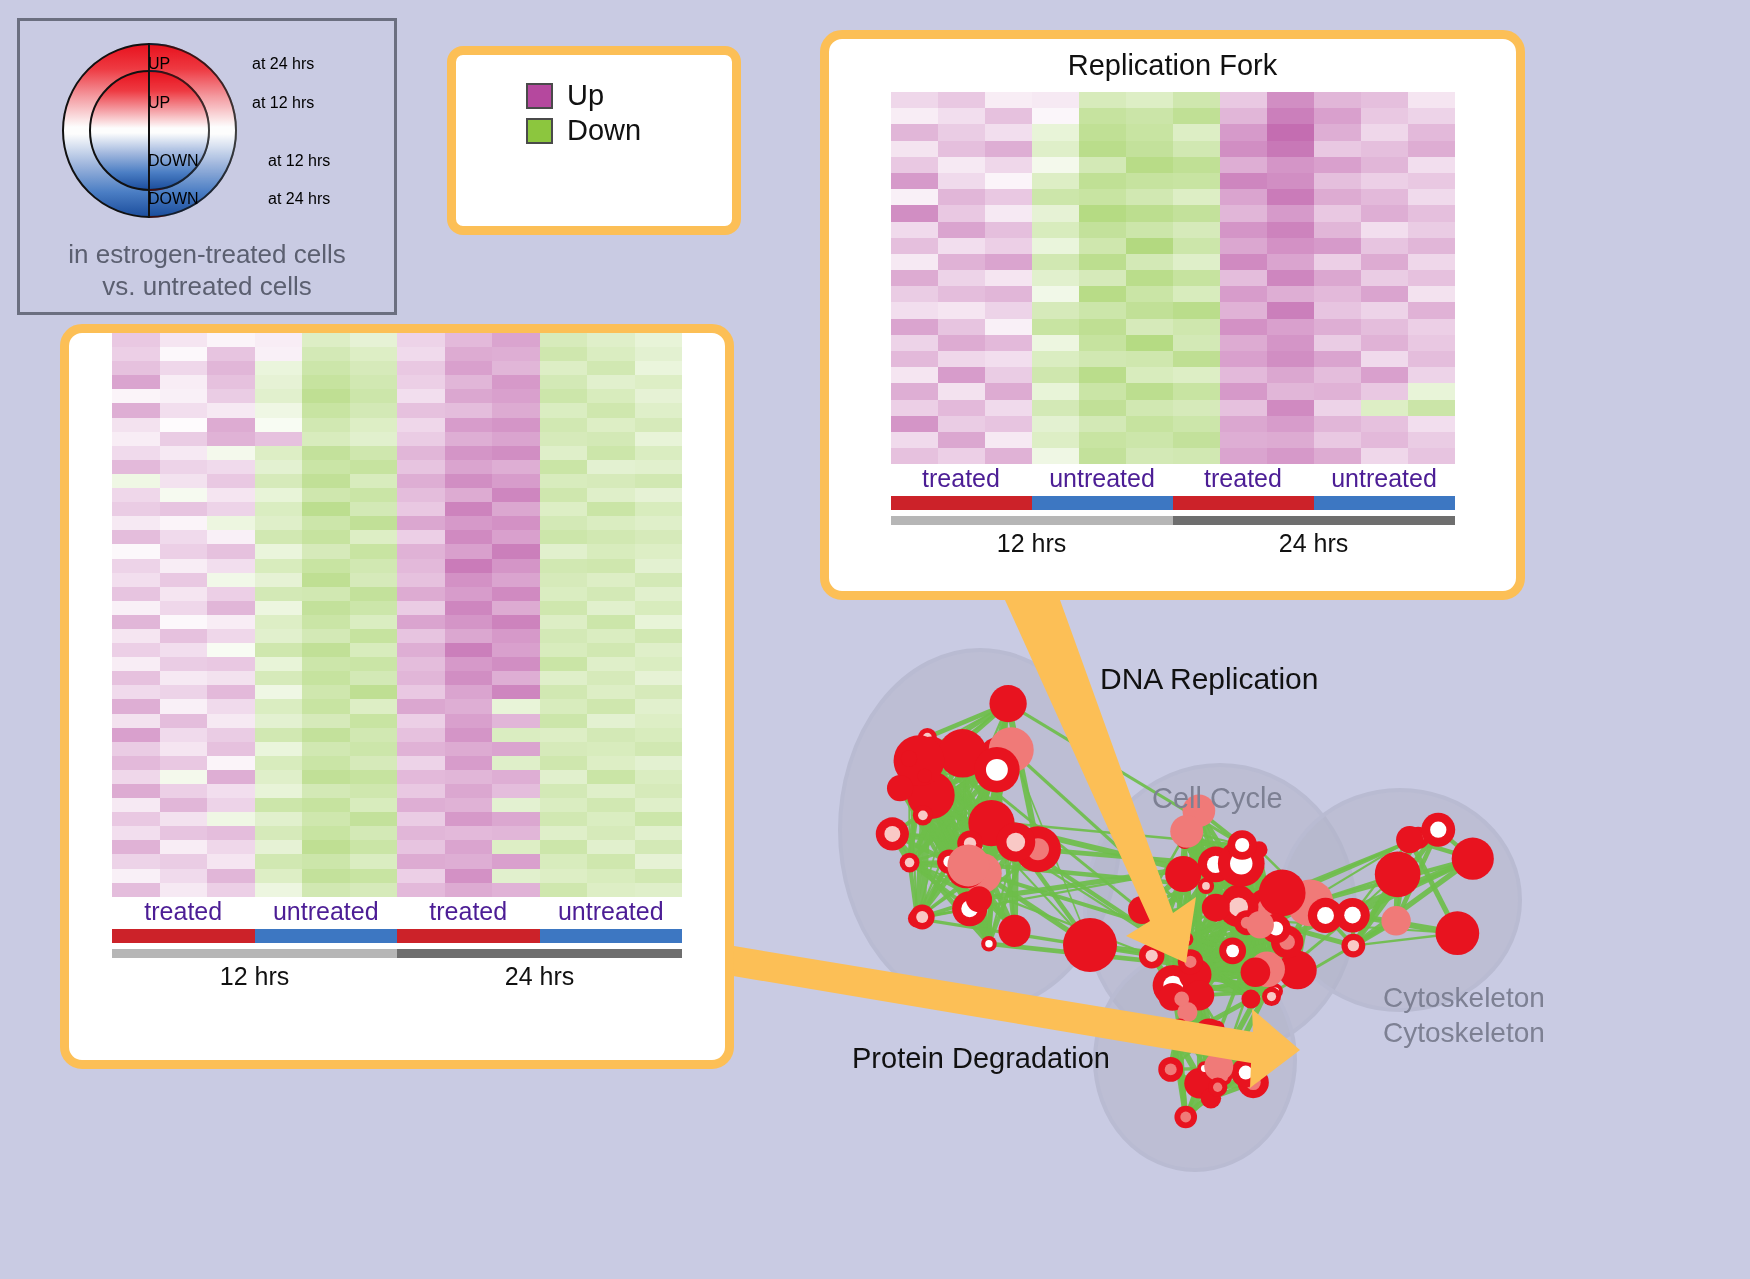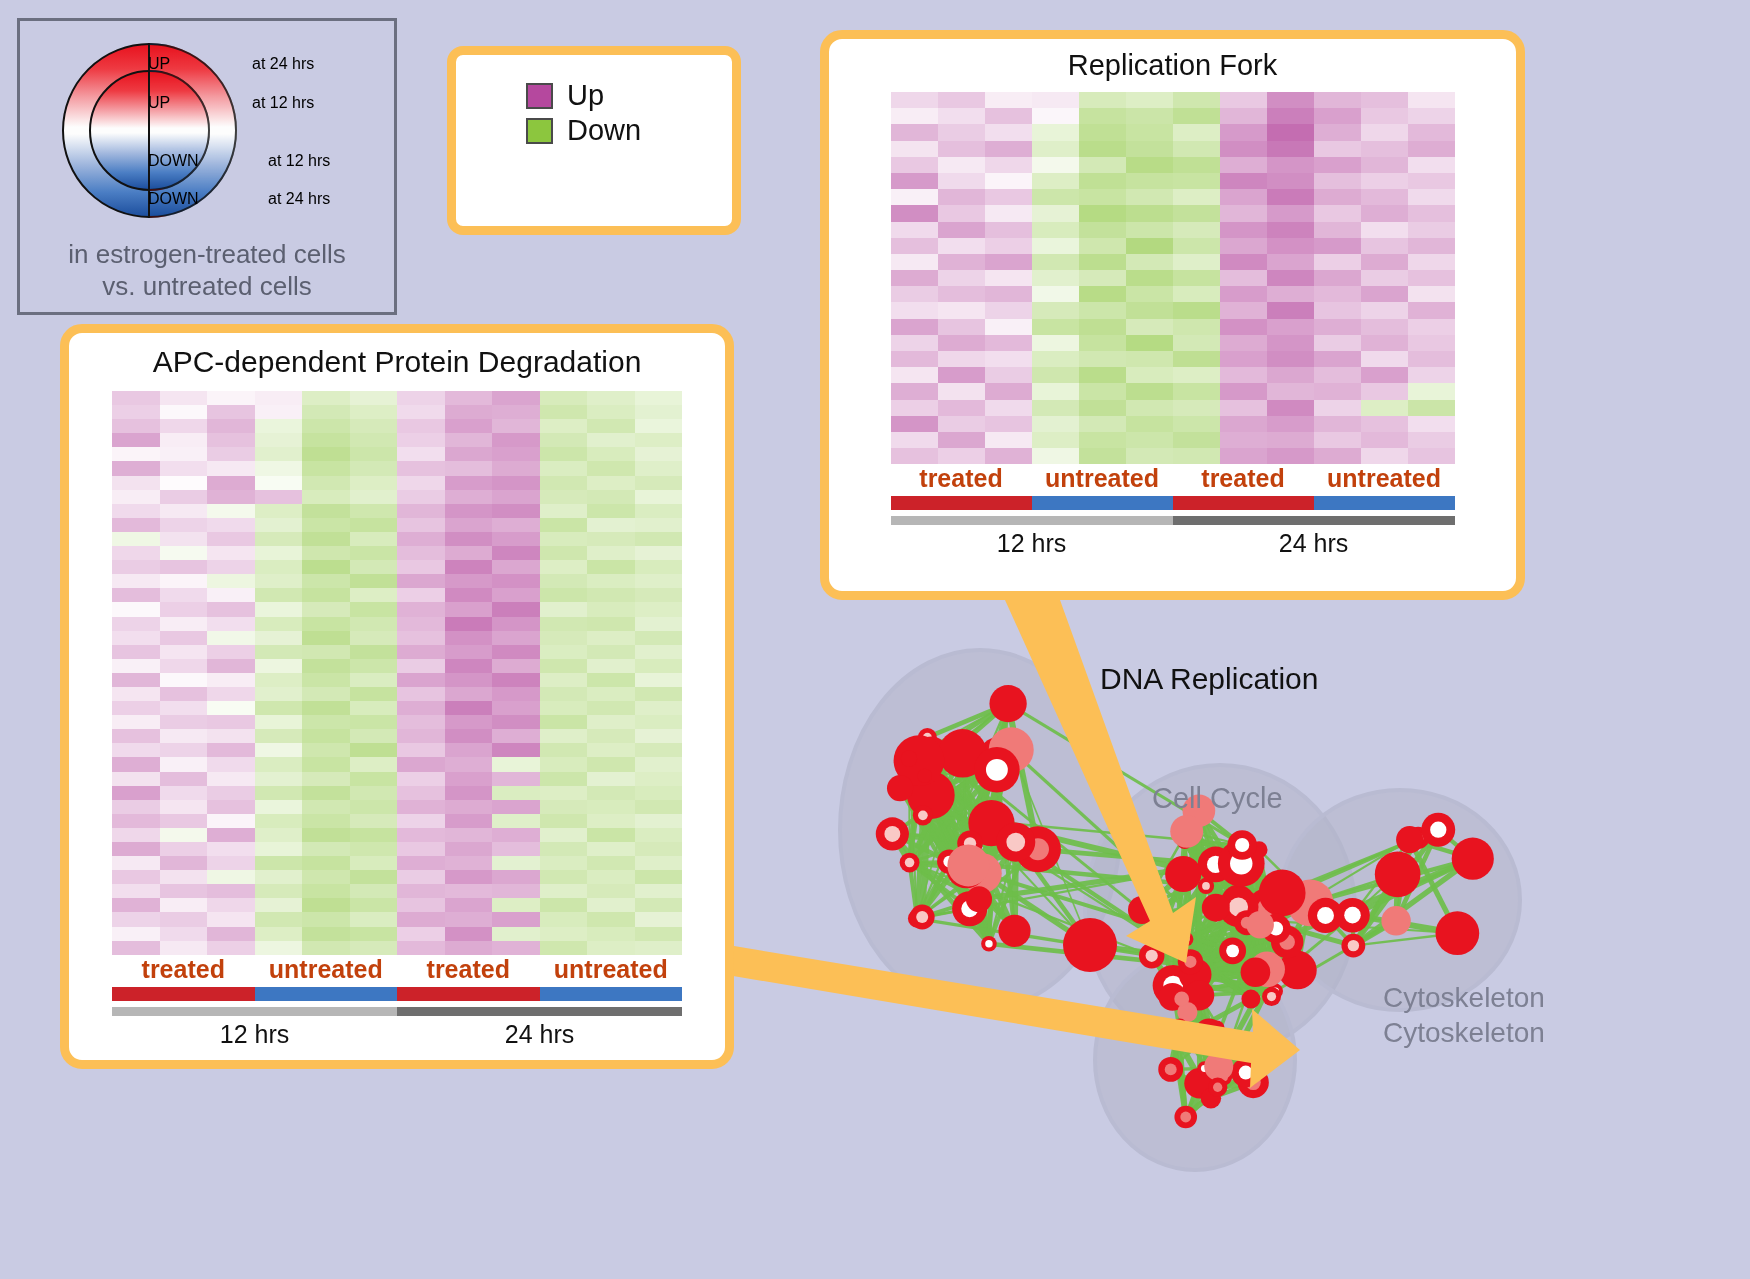--- a/index.html
+++ b/index.html
@@ -77,21 +77,21 @@
 
   .panel-title { text-align:center; font-size:30px; color:#111; margin:12px 0 12px; }
   #panel-replication .panel-title { font-size:29px; margin:10px 0 10px; }
 
   .heat { margin:0 auto; display:grid; }
   .heat div { width:100%; height:100%; }
 
   
   .axis { margin:0 auto; }
   .axis-labels { display:grid; grid-template-columns:repeat(4,1fr); }
-  .axis-labels span { text-align:center; font-size:25px; color:#c2410c;font-weight:bold; }
+  .axis-labels span { text-align:center; font-size:25px; color:#4c1d95; }
   .axis-bar { display:grid; grid-template-columns:repeat(4,1fr); height:14px; margin-top:3px; }
   .axis-bar i { display:block; height:100%; }
   .axis-time { display:grid; grid-template-columns:repeat(2,1fr); height:9px; margin-top:6px; }
   .axis-time i { display:block; height:100%; }
   .axis-time-labels { display:grid; grid-template-columns:repeat(2,1fr); margin-top:4px; }
   .axis-time-labels span { text-align:center; font-size:25px; color:#111; }
 
   
   #network { position:absolute; left:790px; top:610px; width:960px; height:669px; }
   #network svg { display:block; }
@@ -448,21 +448,20 @@
           <i style="background: rgb(110, 110, 110);"></i>
         </div>
       <div class="axis-time-labels">
           <span>12 hrs</span>
           <span>24 hrs</span>
         </div>
     </div>
   </div>
 
   <div class="panel" id="panel-apc">
-    <div class="panel-title">APC-dependent Protein Degradation</div>
     <div class="heat" id="heat-apc" style="grid-template-columns: repeat(12, 47.5px); grid-auto-rows: 14.1px; width: 570px;">
         <div style="background: rgb(233, 200, 226);"></div>
         <div style="background: rgb(245, 229, 241);"></div>
         <div style="background: rgb(251, 244, 249);"></div>
         <div style="background: rgb(248, 237, 245);"></div>
         <div style="background: rgb(221, 238, 197);"></div>
         <div style="background: rgb(230, 242, 213);"></div>
         <div style="background: rgb(237, 211, 232);"></div>
         <div style="background: rgb(227, 185, 218);"></div>
         <div style="background: rgb(218, 164, 207);"></div>
@@ -1576,20 +1575,21 @@
       </svg>
   </div>
 
   <div class="cluster-label" id="lbl-dna">DNA Replication</div>
   <div class="cluster-label" id="lbl-cc">Cell Cycle</div>
   <div class="cluster-label" id="lbl-mt">
     <div>Cytoskeleton</div>
     <div>Cytoskeleton</div>
   </div>
   <div class="cluster-label" id="lbl-ubq">
+    <div>Protein Degradation</div>
   </div>
 
   <svg id="connectors" width="1750" height="1279">
     <g>
       <polygon points="1005,600 1060,600 1173,913 1196,897 1186,963 1126,936 1150,921" fill="#fcbf56"></polygon>
     </g>
     <g>
       <polygon points="734,946 1253,1032 1252,1009 1300,1050 1250,1088 1251,1063 733,976" fill="#fcbf56"></polygon>
     </g>
   </svg>

